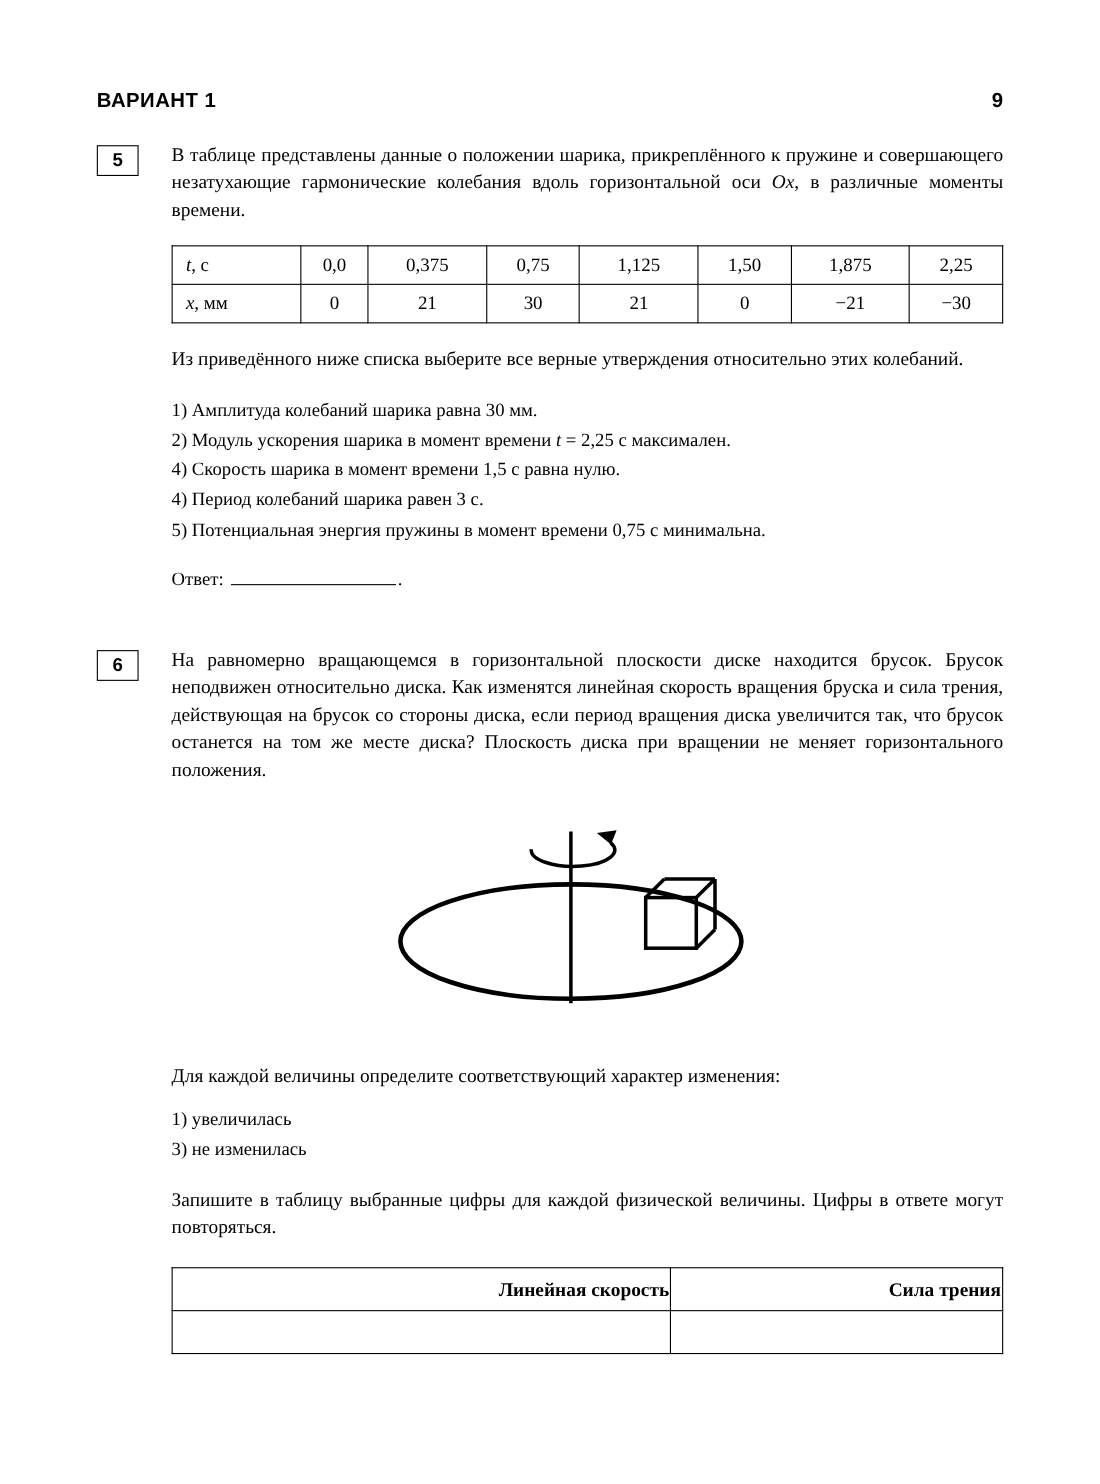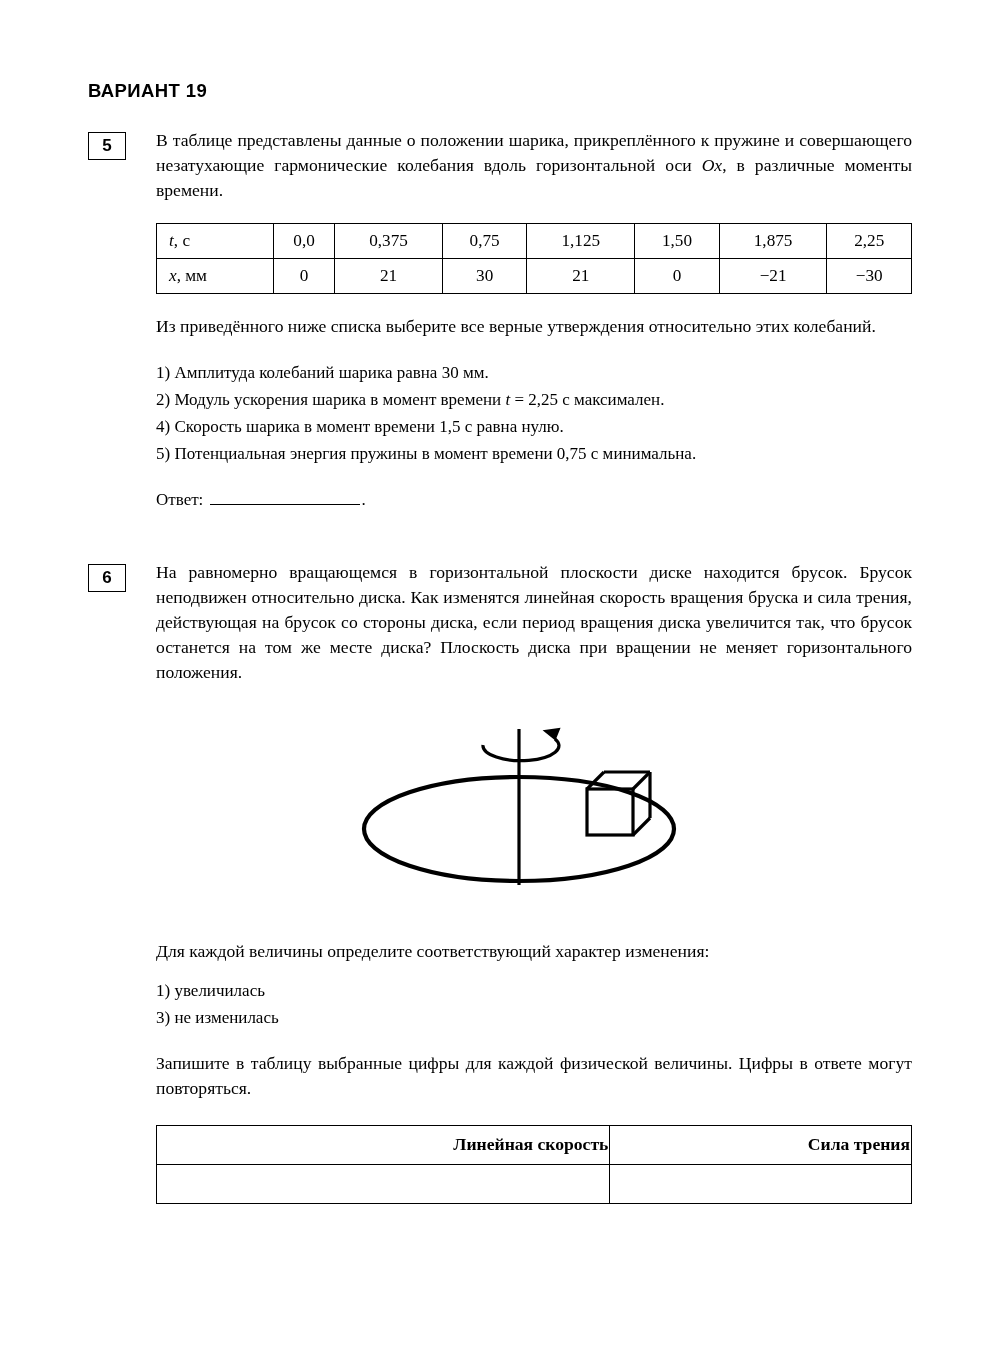--- a/index.html
+++ b/index.html
@@ -20,21 +20,21 @@
     width: 1000px;
     height: 1349px;
     box-sizing: border-box;
     padding: 80px 88px 40px 88px;
   }
 
   
   .header {
     display: flex;
     align-items: flex-end;
-    justify-content: flex-start;
+    justify-content: space-between;
     border-bottom: none;
     margin-bottom: 26px;
   }
   .header-title {
     font-family: "Liberation Sans", sans-serif;
     font-size: 18.5px;
     font-weight: bold;
     letter-spacing: 0.4px;
   }
   .header-page {
@@ -188,20 +188,21 @@
 
       <div class="gap-m"></div>
 
       <p class="just">Из приведённого ниже списка выберите все верные утверждения относительно этих колебаний.</p>
 
       <div class="gap-m"></div>
 
       <div class="opt">1) Амплитуда колебаний шарика равна 30 мм.</div>
       <div class="opt">2) Модуль ускорения шарика в момент времени <span class="italic">t</span> = 2,25 с максимален.</div>
       <div class="opt">4) Скорость шарика в момент времени 1,5 с равна нулю.</div>
+      <div class="opt">4) Период колебаний шарика равен 3 с.</div>
       <div class="opt">5) Потенциальная энергия пружины в момент времени 0,75 с минимальна.</div>
 
       <div class="gap-m"></div>
 
       <div class="answer-line">
         <span>Ответ:</span>
         <span class="answer-blank"></span><span>.</span>
       </div>
 
     </div>

